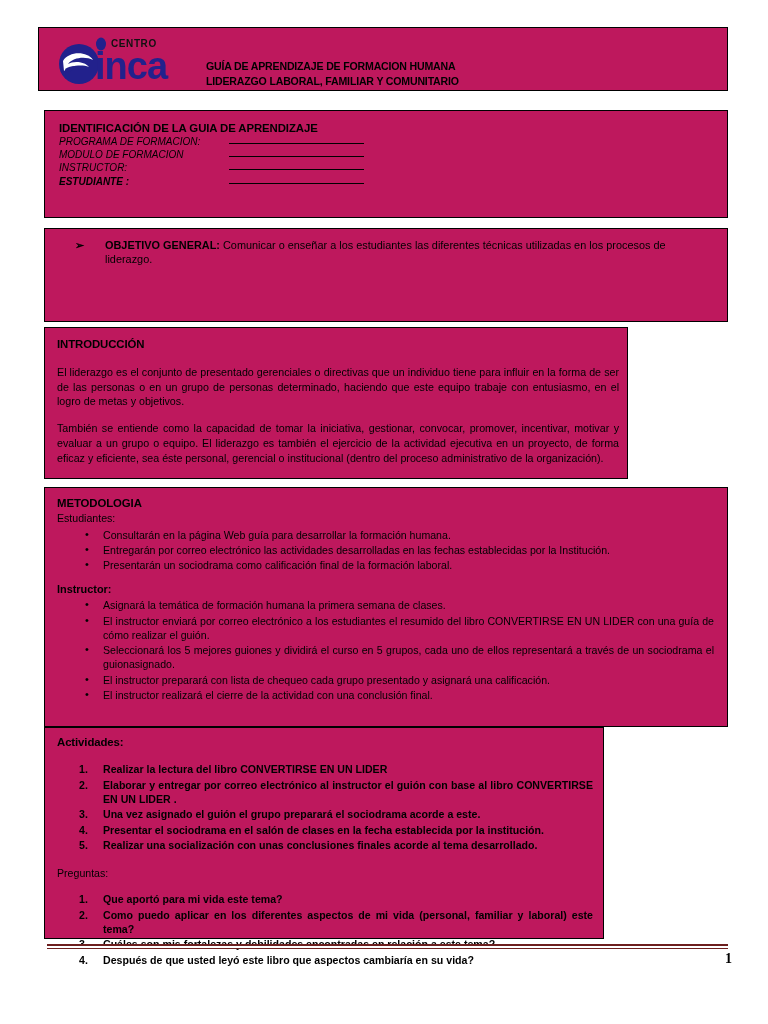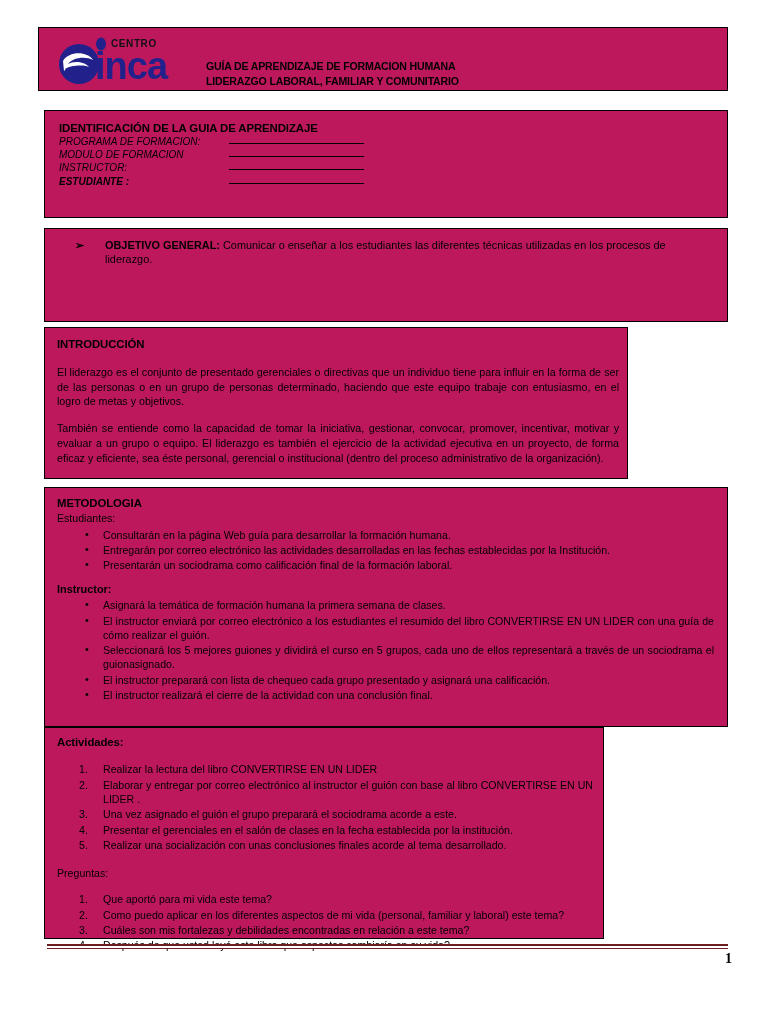--- a/index.html
+++ b/index.html
@@ -187,20 +187,21 @@
     height: 212px;
     padding: 7px 8px 0 12px;
     font-size: 10.6px;
     line-height: 1.35;
   }
   ol.numlist {
     margin: 12px 0 0 0;
     padding-left: 46px;
     list-style: none;
     counter-reset: nl;
+    font-weight: bold;
   }
   ol.numlist li {
     position: relative;
     counter-increment: nl;
     margin-bottom: 1px;
     text-align: justify;
     padding-right: 2px;
   }
   ol.numlist li::before {
     content: counter(nl) ".";
@@ -311,21 +312,21 @@
       <li>El instructor realizará el cierre de la actividad con una conclusión final.</li>
     </ul>
   </div>
 
   <div class="box" id="activities-box">
     <div class="section-head">Actividades:</div>
     <ol class="numlist">
       <li>Realizar la lectura del libro CONVERTIRSE EN UN LIDER</li>
       <li>Elaborar y entregar por correo electrónico al instructor el guión con base al libro CONVERTIRSE EN UN LIDER .</li>
       <li>Una vez asignado el guión el grupo preparará el sociodrama acorde a este.</li>
-      <li>Presentar el gerenciales en el salón de clases en la fecha establecida por la institución.</li>
+      <li>Presentar el sociodrama en el salón de clases en la fecha establecida por la institución.</li>
       <li>Realizar una socialización con unas conclusiones finales acorde al tema desarrollado.</li>
     </ol>
     <div class="preguntas-label">Preguntas:</div>
     <ol class="numlist">
       <li>Que aportó para mi vida este tema?</li>
       <li>Como puedo aplicar en los diferentes aspectos de mi vida (personal, familiar y laboral) este tema?</li>
       <li>Cuáles son mis fortalezas y debilidades encontradas en relación a este tema?</li>
       <li>Después de que usted leyó este libro que aspectos cambiaría en su vida?</li>
     </ol>
   </div>

